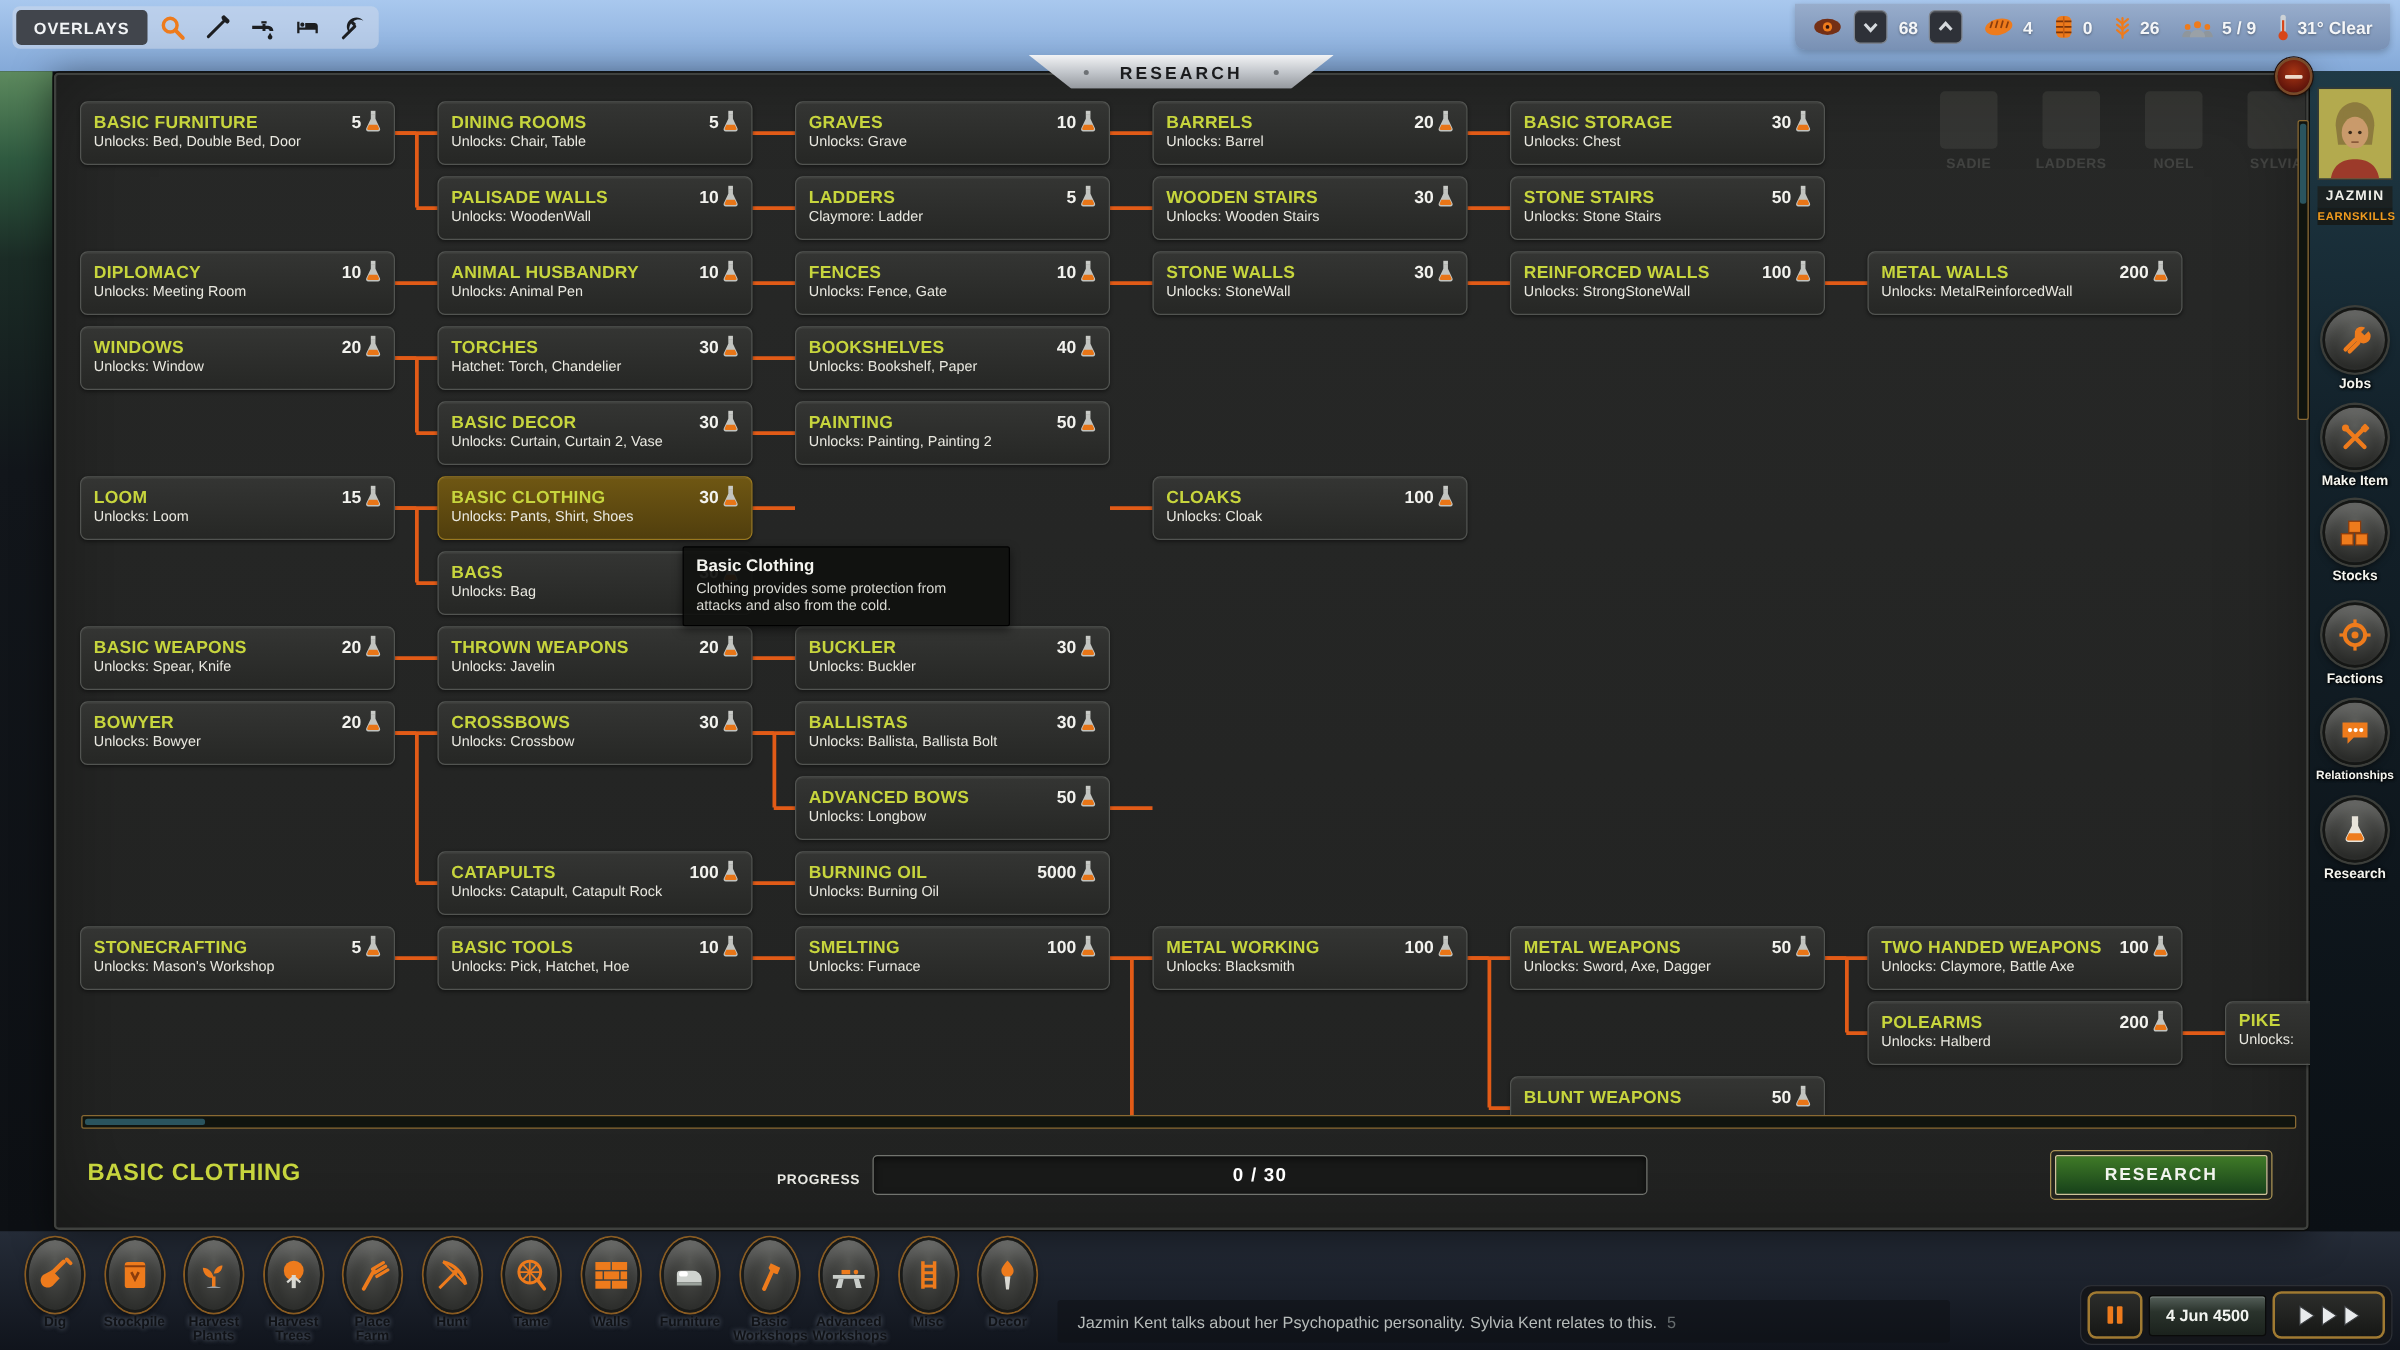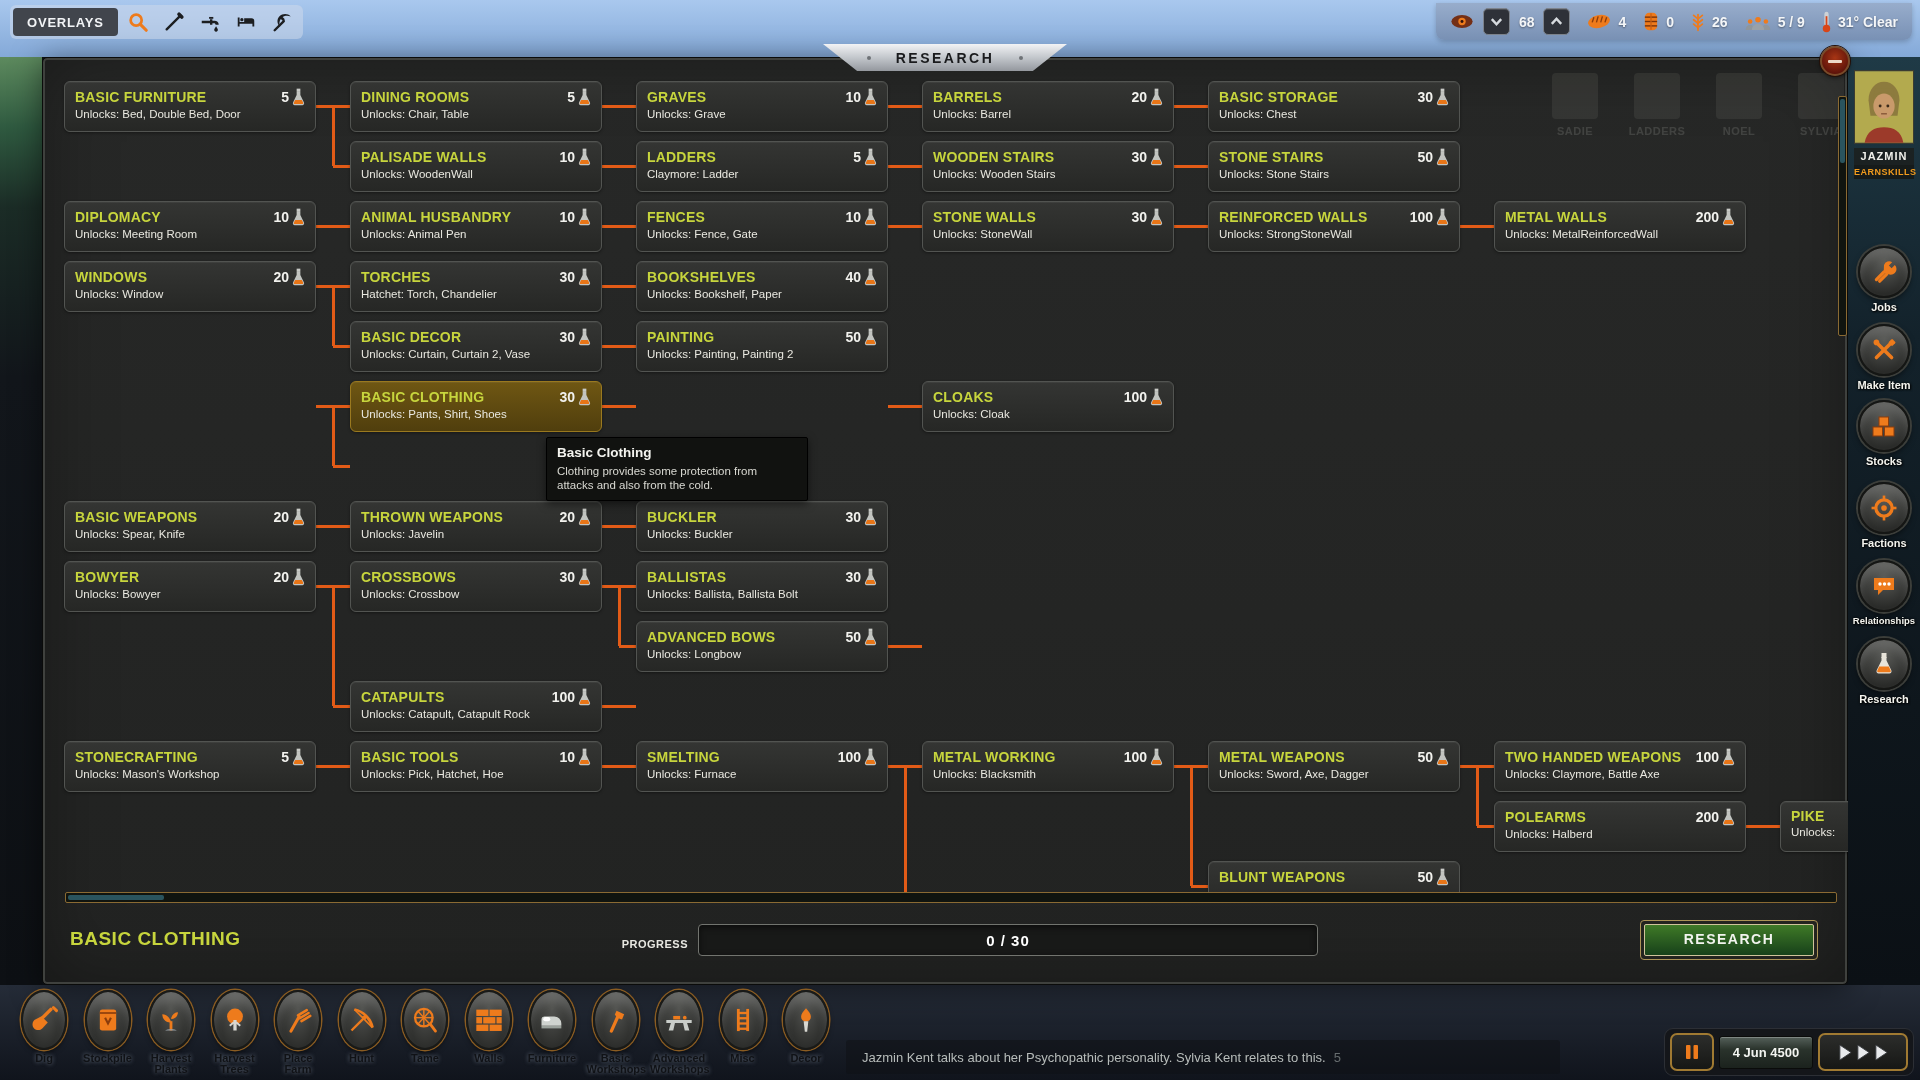--- a/index.html
+++ b/index.html
@@ -618,20 +618,36 @@
             <svg viewBox="0 0 14 19" width="13" height="18">
               <rect x="5" y="0.5" width="4" height="3.5" fill="#c9cbc7"></rect>
               <path d="M5 4h4v3.4l3.9 8.1c.6 1.3-.3 2.9-1.8 2.9H2.9c-1.5 0-2.4-1.6-1.8-2.9L5 7.4z" fill="#c2c4c0"></path>
               <path d="M3.4 12.6l-1.4 3c-.3.7.2 1.5 1 1.5h8c.8 0 1.3-.8 1-1.5l-1.4-3z" fill="#e87517"></path>
             </svg>
           </div>
         </div>
       </div>
       <div class="nunlocks">Unlocks: Painting, Painting 2</div>
     </div>
+    <div class="node" style="left: 22px; top: 324px;">
+      <div class="nrow">
+        <div class="ntitle">LOOM</div>
+        <div class="ncost">
+          <div class="ncost-val">15</div>
+          <div class="flask" style="display: inline-flex; align-items: center;">
+            <svg viewBox="0 0 14 19" width="13" height="18">
+              <rect x="5" y="0.5" width="4" height="3.5" fill="#c9cbc7"></rect>
+              <path d="M5 4h4v3.4l3.9 8.1c.6 1.3-.3 2.9-1.8 2.9H2.9c-1.5 0-2.4-1.6-1.8-2.9L5 7.4z" fill="#c2c4c0"></path>
+              <path d="M3.4 12.6l-1.4 3c-.3.7.2 1.5 1 1.5h8c.8 0 1.3-.8 1-1.5l-1.4-3z" fill="#e87517"></path>
+            </svg>
+          </div>
+        </div>
+      </div>
+      <div class="nunlocks">Unlocks: Loom</div>
+    </div>
     <div class="node selected" style="left: 308px; top: 324px;">
       <div class="nrow">
         <div class="ntitle">BASIC CLOTHING</div>
         <div class="ncost">
           <div class="ncost-val">30</div>
           <div class="flask" style="display: inline-flex; align-items: center;">
             <svg viewBox="0 0 14 19" width="13" height="18">
               <rect x="5" y="0.5" width="4" height="3.5" fill="#c9cbc7"></rect>
               <path d="M5 4h4v3.4l3.9 8.1c.6 1.3-.3 2.9-1.8 2.9H2.9c-1.5 0-2.4-1.6-1.8-2.9L5 7.4z" fill="#c2c4c0"></path>
               <path d="M3.4 12.6l-1.4 3c-.3.7.2 1.5 1 1.5h8c.8 0 1.3-.8 1-1.5l-1.4-3z" fill="#e87517"></path>
@@ -650,20 +666,36 @@
             <svg viewBox="0 0 14 19" width="13" height="18">
               <rect x="5" y="0.5" width="4" height="3.5" fill="#c9cbc7"></rect>
               <path d="M5 4h4v3.4l3.9 8.1c.6 1.3-.3 2.9-1.8 2.9H2.9c-1.5 0-2.4-1.6-1.8-2.9L5 7.4z" fill="#c2c4c0"></path>
               <path d="M3.4 12.6l-1.4 3c-.3.7.2 1.5 1 1.5h8c.8 0 1.3-.8 1-1.5l-1.4-3z" fill="#e87517"></path>
             </svg>
           </div>
         </div>
       </div>
       <div class="nunlocks">Unlocks: Cloak</div>
     </div>
+    <div class="node" style="left: 308px; top: 384px;">
+      <div class="nrow">
+        <div class="ntitle">BAGS</div>
+        <div class="ncost">
+          <div class="ncost-val">30</div>
+          <div class="flask" style="display: inline-flex; align-items: center;">
+            <svg viewBox="0 0 14 19" width="13" height="18">
+              <rect x="5" y="0.5" width="4" height="3.5" fill="#c9cbc7"></rect>
+              <path d="M5 4h4v3.4l3.9 8.1c.6 1.3-.3 2.9-1.8 2.9H2.9c-1.5 0-2.4-1.6-1.8-2.9L5 7.4z" fill="#c2c4c0"></path>
+              <path d="M3.4 12.6l-1.4 3c-.3.7.2 1.5 1 1.5h8c.8 0 1.3-.8 1-1.5l-1.4-3z" fill="#e87517"></path>
+            </svg>
+          </div>
+        </div>
+      </div>
+      <div class="nunlocks">Unlocks: Bag</div>
+    </div>
     <div class="node" style="left: 22px; top: 444px;">
       <div class="nrow">
         <div class="ntitle">BASIC WEAPONS</div>
         <div class="ncost">
           <div class="ncost-val">20</div>
           <div class="flask" style="display: inline-flex; align-items: center;">
             <svg viewBox="0 0 14 19" width="13" height="18">
               <rect x="5" y="0.5" width="4" height="3.5" fill="#c9cbc7"></rect>
               <path d="M5 4h4v3.4l3.9 8.1c.6 1.3-.3 2.9-1.8 2.9H2.9c-1.5 0-2.4-1.6-1.8-2.9L5 7.4z" fill="#c2c4c0"></path>
               <path d="M3.4 12.6l-1.4 3c-.3.7.2 1.5 1 1.5h8c.8 0 1.3-.8 1-1.5l-1.4-3z" fill="#e87517"></path>
@@ -777,20 +809,36 @@
           <div class="flask" style="display: inline-flex; align-items: center;">
             <svg viewBox="0 0 14 19" width="13" height="18">
               <rect x="5" y="0.5" width="4" height="3.5" fill="#c9cbc7"></rect>
               <path d="M5 4h4v3.4l3.9 8.1c.6 1.3-.3 2.9-1.8 2.9H2.9c-1.5 0-2.4-1.6-1.8-2.9L5 7.4z" fill="#c2c4c0"></path>
               <path d="M3.4 12.6l-1.4 3c-.3.7.2 1.5 1 1.5h8c.8 0 1.3-.8 1-1.5l-1.4-3z" fill="#e87517"></path>
             </svg>
           </div>
         </div>
       </div>
       <div class="nunlocks">Unlocks: Catapult, Catapult Rock</div>
+    </div>
+    <div class="node" style="left: 594px; top: 624px;">
+      <div class="nrow">
+        <div class="ntitle">BURNING OIL</div>
+        <div class="ncost">
+          <div class="ncost-val">5000</div>
+          <div class="flask" style="display: inline-flex; align-items: center;">
+            <svg viewBox="0 0 14 19" width="13" height="18">
+              <rect x="5" y="0.5" width="4" height="3.5" fill="#c9cbc7"></rect>
+              <path d="M5 4h4v3.4l3.9 8.1c.6 1.3-.3 2.9-1.8 2.9H2.9c-1.5 0-2.4-1.6-1.8-2.9L5 7.4z" fill="#c2c4c0"></path>
+              <path d="M3.4 12.6l-1.4 3c-.3.7.2 1.5 1 1.5h8c.8 0 1.3-.8 1-1.5l-1.4-3z" fill="#e87517"></path>
+            </svg>
+          </div>
+        </div>
+      </div>
+      <div class="nunlocks">Unlocks: Burning Oil</div>
     </div>
     <div class="node" style="left: 22px; top: 684px;">
       <div class="nrow">
         <div class="ntitle">STONECRAFTING</div>
         <div class="ncost">
           <div class="ncost-val">5</div>
           <div class="flask" style="display: inline-flex; align-items: center;">
             <svg viewBox="0 0 14 19" width="13" height="18">
               <rect x="5" y="0.5" width="4" height="3.5" fill="#c9cbc7"></rect>
               <path d="M5 4h4v3.4l3.9 8.1c.6 1.3-.3 2.9-1.8 2.9H2.9c-1.5 0-2.4-1.6-1.8-2.9L5 7.4z" fill="#c2c4c0"></path>

